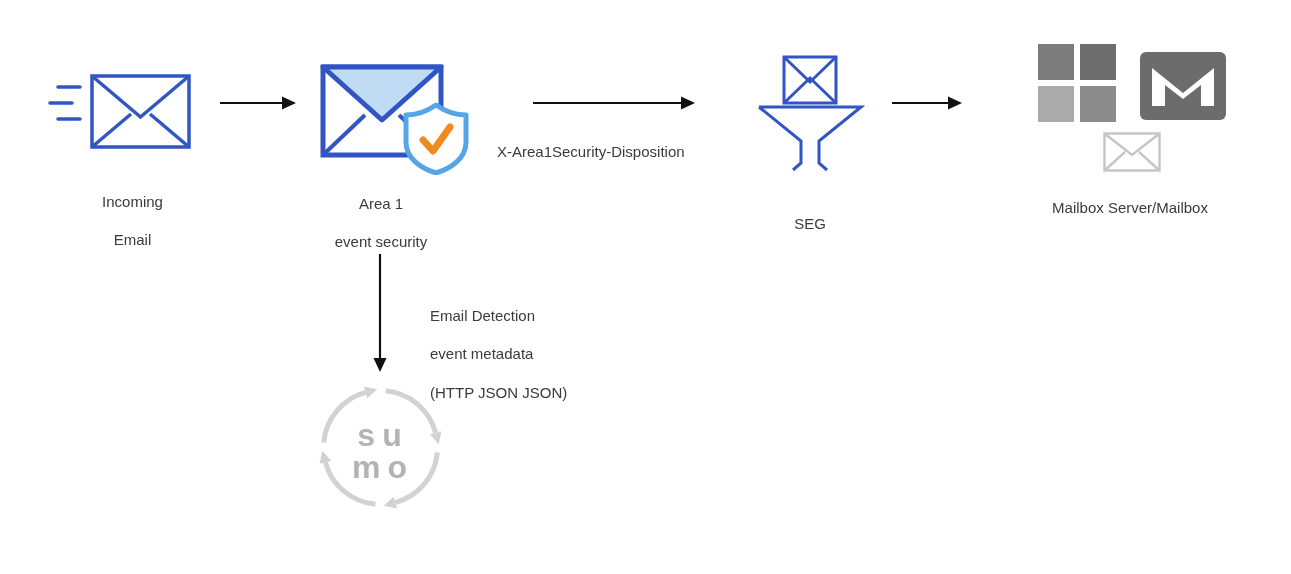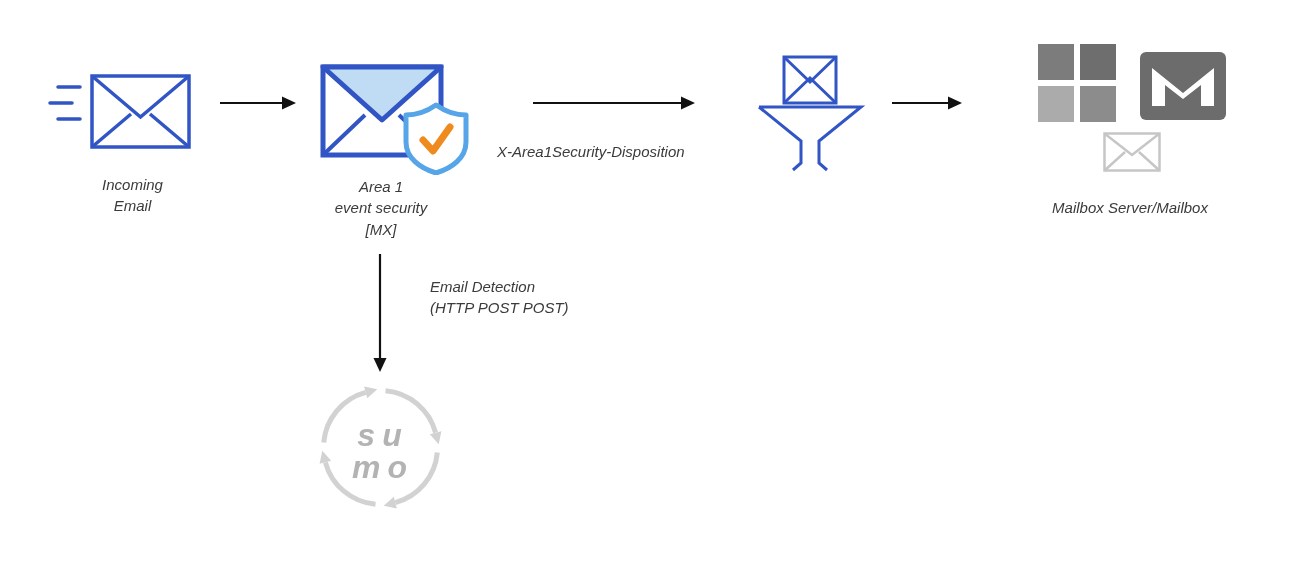--- a/index.html
+++ b/index.html
@@ -1,22 +1,22 @@
 <!DOCTYPE html>
 <html><head>
 <meta charset="utf-8">
 <style>
   * { margin:0; padding:0; box-sizing:border-box; }
   html,body { background:#ffffff; }
   body { font-family:"Liberation Sans", sans-serif; }
   .canvas { position:relative; width:1291px; height:574px; background:#ffffff; overflow:hidden; }
-  .abs { position:absolute;font-style:italic; }
+  .abs { position:absolute; }
   .label { font-size:15px; color:#3b3b3b; line-height:1.42; }
   .center { text-align:center; }
-  .line { display:block; }
+  .line { display:block;margin-top:17px; }
   svg { display:block; }
 </style>
 </head>
 <body>
 
 <div class="canvas">
 
   <div class="abs" style="left:48px; top:73px; width:145px; height:78px;">
     <svg viewBox="0 0 145 78" width="145" height="78">
       <path d="M10,14 H32 M2,30 H24 M10,46 H32" stroke="#3155c4" stroke-width="3.5" stroke-linecap="round" fill="none"></path>
@@ -42,39 +42,39 @@
       <rect x="5" y="7" width="118" height="88" fill="#ffffff" stroke="#3155c4" stroke-width="5"></rect>
       <polygon points="5,7 64,60 123,7" fill="#bfdcf4" stroke="#3155c4" stroke-width="5" stroke-linejoin="round"></polygon>
       <path d="M5,95 L47,55 M123,95 L81,55" stroke="#3155c4" stroke-width="4" fill="none"></path>
       <path d="M118,45 C128,52 138,55 148,55 L148,82 C148,98 134,108 118,113 C102,108 88,98 88,82 L88,55 C98,55 108,52 118,45 Z" fill="#ffffff" stroke="#56a5e8" stroke-width="5" stroke-linejoin="round"></path>
       <path d="M105,80 L115,91 L132,67" fill="none" stroke="#ee8a1e" stroke-width="7" stroke-linecap="round" stroke-linejoin="round"></path>
     </svg>
   </div>
   <div class="abs label center" style="left:306px; top:176px; width:150px;">
     <span class="line">Area 1</span>
     <span class="line">event security</span>
-    <span class="line">[MX]</span>
   </div>
 
   <div class="abs" style="left:533px; top:96px; width:164px; height:14px;">
     <svg viewBox="0 0 164 14" width="164" height="14">
       <line x1="0" y1="7" x2="148" y2="7" stroke="#111111" stroke-width="2.2"></line>
       <polygon points="148,0.5 162,7 148,13.5" fill="#111111"></polygon>
     </svg>
   </div>
   <div class="abs label" style="left:497px; top:141px; width:250px;">X-Area1Security-Disposition</div>
 
   <div class="abs" style="left:755px; top:55px; width:110px; height:118px;">
     <svg viewBox="0 0 110 118" width="110" height="118">
       <path d="M4,52 H106 L64,86 V108 L72,115 M4,52 L46,86 V108 L38,115" fill="none" stroke="#3155c4" stroke-width="3"></path>
       <rect x="29" y="2" width="52" height="46" fill="#ffffff" stroke="#3155c4" stroke-width="3"></rect>
       <path d="M29,2 L55,27 L81,2 M29,48 L55,23 L81,48" fill="none" stroke="#3155c4" stroke-width="3"></path>
     </svg>
   </div>
   <div class="abs label center" style="left:722px; top:196px; width:176px;">
+    <span class="line">SEG</span>
   </div>
 
   <div class="abs" style="left:892px; top:96px; width:72px; height:14px;">
     <svg viewBox="0 0 72 14" width="72" height="14">
       <line x1="0" y1="7" x2="56" y2="7" stroke="#111111" stroke-width="2.2"></line>
       <polygon points="56,0.5 70,7 56,13.5" fill="#111111"></polygon>
     </svg>
   </div>
 
   <div class="abs" style="left:1038px; top:44px; width:78px; height:78px;">
@@ -98,23 +98,24 @@
     </svg>
   </div>
   <div class="abs label center" style="left:1030px; top:197px; width:200px;">Mailbox Server/Mailbox</div>
 
   <div class="abs" style="left:373px; top:254px; width:14px; height:120px;">
     <svg viewBox="0 0 14 120" width="14" height="120">
       <line x1="7" y1="0" x2="7" y2="104" stroke="#111111" stroke-width="2.2"></line>
       <polygon points="0.5,104 13.5,104 7,118" fill="#111111"></polygon>
     </svg>
   </div>
-  <div class="abs label" style="left:430px; top:276px; width:200px;">
+  <div class="abs label" style="left:430px; top:288px; width:200px;">
     <span class="line">Email Detection</span>
-    <span class="line">(HTTP POST POST)</span>
+    <span class="line">event metadata</span>
+    <span class="line">(HTTP JSON JSON)</span>
   </div>
 
   <div class="abs" style="left:313px; top:380px; width:135px; height:135px;">
     <svg viewBox="0 0 135 135" width="135" height="135">
       <g stroke="#d2d2d2" stroke-width="5" fill="none">
         <path d="M10.7,62.5 A57,57 0 0 1 52.7,12.4"></path>
         <path d="M72.5,10.7 A57,57 0 0 1 122.6,52.7"></path>
         <path d="M124.3,72.5 A57,57 0 0 1 82.3,122.6"></path>
         <path d="M62.5,124.3 A57,57 0 0 1 12.4,82.3"></path>
       </g>

